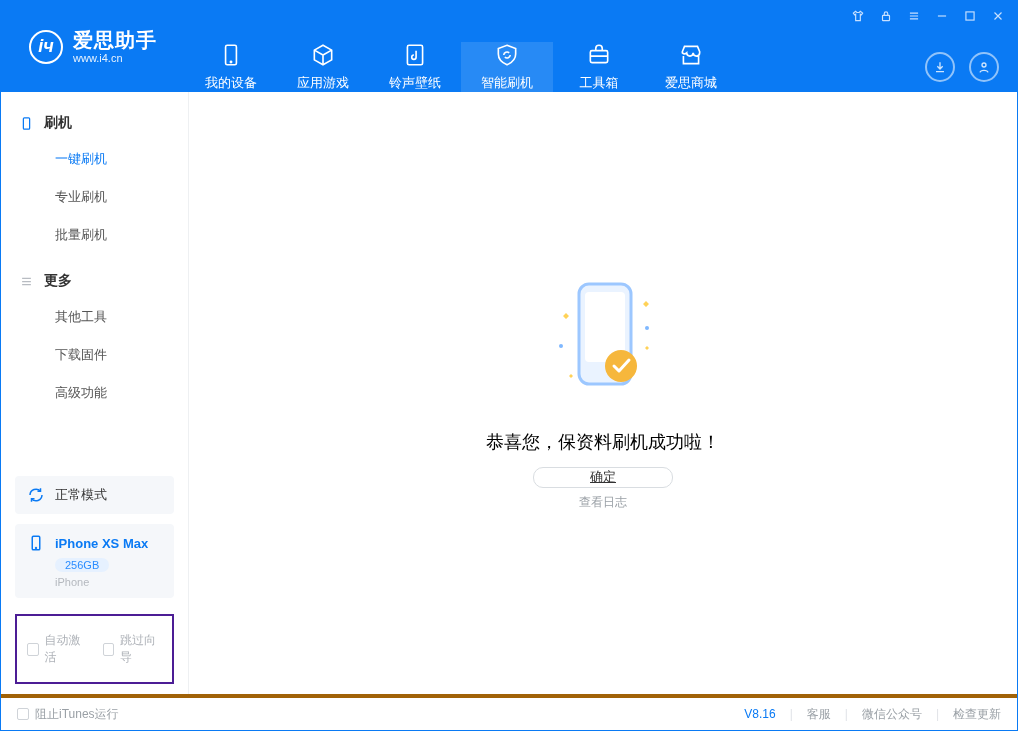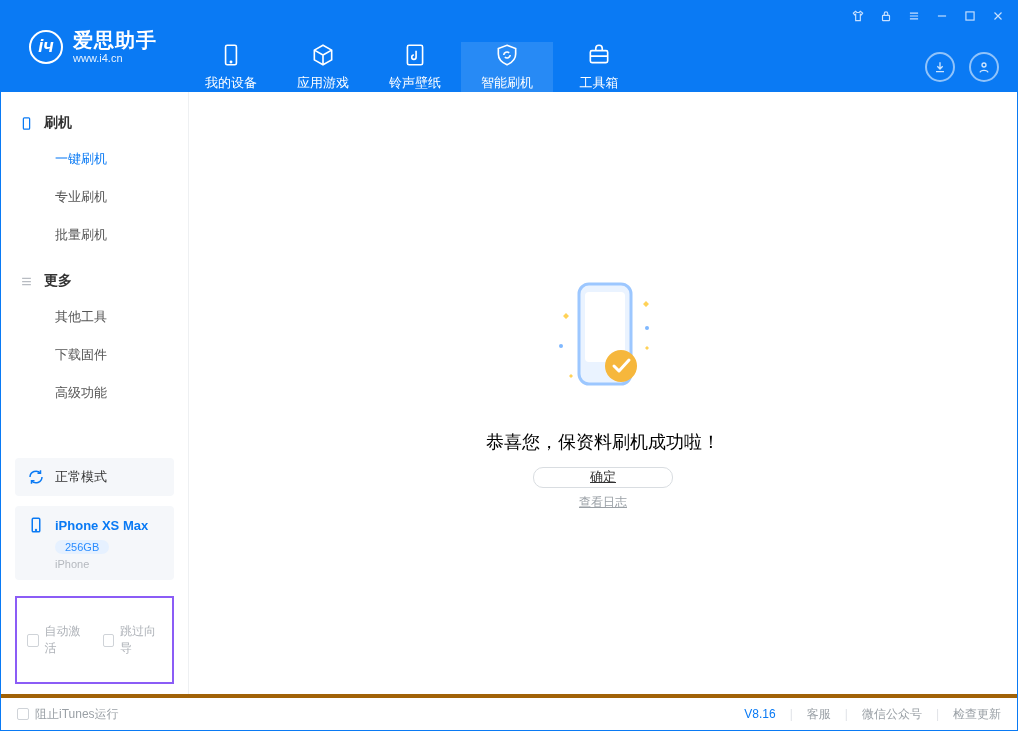--- a/index.html
+++ b/index.html
@@ -35,30 +35,30 @@
 .sidebar-divider { height: 10px; }
 .sidebar-spacer { flex: 1; }
 .mode-box { margin: 10px 14px; background: #f5f7fa; border-radius: 4px; padding: 10px 12px; display: flex; align-items: center; gap: 10px; color: #333; font-size: 13px; }
 .mode-box svg { width: 18px; height: 18px; color: #0a7af4; }
 .device-box { margin: 0 14px 10px 14px; background: #f5f7fa; border-radius: 4px; padding: 10px 12px; }
 .device-box .dev-row { display: flex; align-items: center; gap: 10px; }
 .device-box .dev-row svg { width: 18px; height: 18px; color: #0a7af4; }
 .dev-name { color: #0a7af4; font-weight: 600; font-size: 13px; }
 .dev-cap { display: inline-block; margin-top: 6px; margin-left: 28px; background: #e6f1ff; color: #2a8cff; border-radius: 10px; padding: 1px 10px; font-size: 11px; }
 .dev-type { margin-left: 28px; margin-top: 4px; color: #b5b9bf; font-size: 11px; }
-.check-row { margin: 6px 14px 10px 14px; border: 2px solid #8b5cf6; padding: 25px 10px; display: flex; gap: 16px; align-items: flex-end; }
+.check-row { margin: 6px 14px 10px 14px; border: 2px solid #4c1d95; padding: 16px 10px; display: flex; gap: 16px; align-items: flex-end; }
 .chk { display: flex; align-items: center; gap: 6px; color: #aeb2b8; font-size: 12px; cursor: pointer; }
 .chk .box { width: 13px; height: 13px; border: 1px solid #cfd3d8; border-radius: 2px; background: #fff; }
 
 
 .main { flex: 1; display: flex; flex-direction: column; align-items: center; justify-content: center; position: relative; }
 .phone-illus { position: relative; width: 120px; height: 130px; margin-bottom: 24px; }
 .success-text { font-size: 18px; color: #000000; margin-bottom: 13px; }
 .confirm-btn { width: 140px; height: 21px; border: 1px solid #d9dde1; background: #fff; color: #333; font-size: 13px; cursor: pointer; border-radius: 10px; text-decoration: underline; }
-.log-link { margin-top: 6px; color: #9aa0a6; font-size: 12px; cursor: pointer; text-decoration: underline; }
+.log-link { margin-top: 6px; color: #9aa0a6; font-size: 12px; cursor: pointer; }
 
 
 .statusbar { height: 36px; border-top: 4px solid #a16207; display: flex; align-items: center; padding: 0 16px; font-size: 12px; color: #9aa0a6; gap: 8px; }
 .statusbar .status-chk { display: flex; align-items: center; gap: 6px; cursor: pointer; }
 .statusbar .status-chk .box { width: 12px; height: 12px; border: 1px solid #cfd3d8; border-radius: 2px; }
 .statusbar .right { margin-left: auto; display: flex; align-items: center; gap: 14px; }
 .statusbar .sep { color: #e1e4e8; }
 .statusbar .link { cursor: pointer; color: #9aa0a6; }
 .statusbar .ver { color: #0a7af4; text-align: center; }
 </style>
@@ -113,20 +113,28 @@
         <span>智能刷机</span>
       </div>
       <div class="nav-tab">
         <span class="tab-icon">
           <svg viewBox="0 0 24 24" fill="none" stroke="#fff" stroke-width="1.5">
               <rect x="4" y="8" width="16" height="11" rx="1.5"></rect>
               <path d="M9 8V6a3 3 0 016 0v2M4 13h16"></path>
             </svg>
         </span>
         <span>工具箱</span>
+      </div>
+      <div class="nav-tab">
+        <span class="tab-icon">
+          <svg viewBox="0 0 24 24" fill="none" stroke="#fff" stroke-width="1.5">
+              <path d="M4 9l2-5h12l2 5v1a3 3 0 01-6 0 3 3 0 01-6 0 3 3 0 01-4 0zM5 13v7h14v-7"></path>
+            </svg>
+        </span>
+        <span>爱思商城</span>
       </div>
     </div>
 
     <div class="titlebar-right">
       <span class="sys-btn">
           <svg viewBox="0 0 24 24" fill="none" stroke="currentColor" stroke-width="2">
             <path d="M8 4l-4 3 2 3 2-1v11h8V9l2 1 2-3-4-3-2 2h-4l-2-2z"></path>
           </svg>
         </span>
       <span class="sys-btn">

